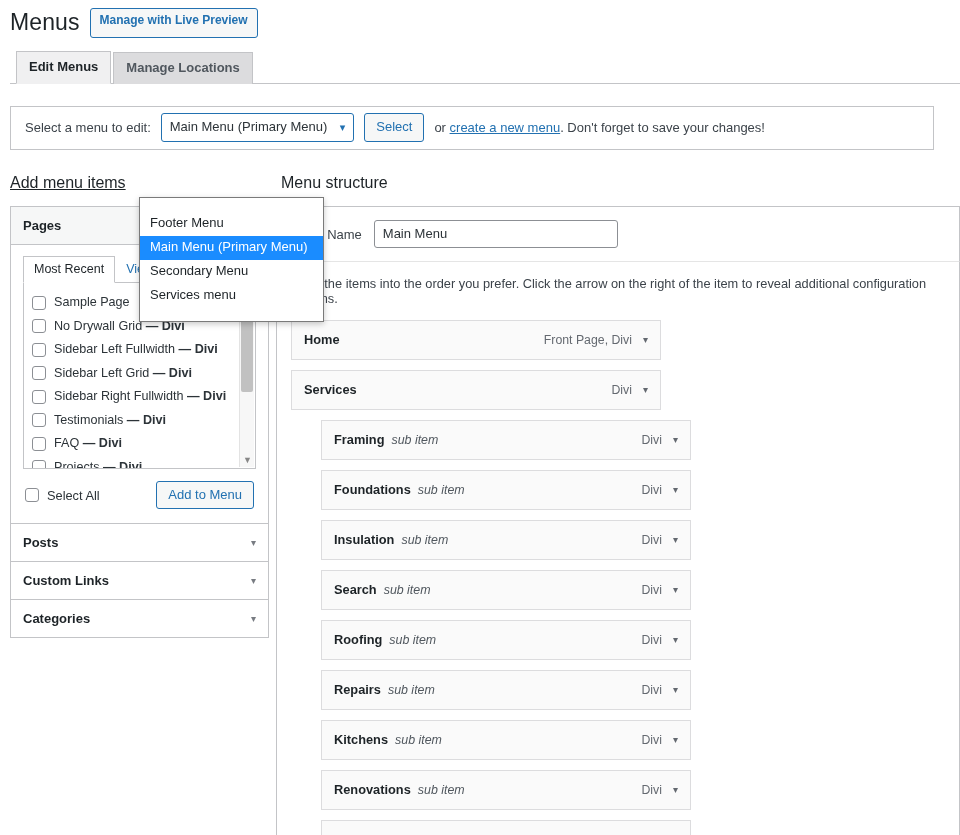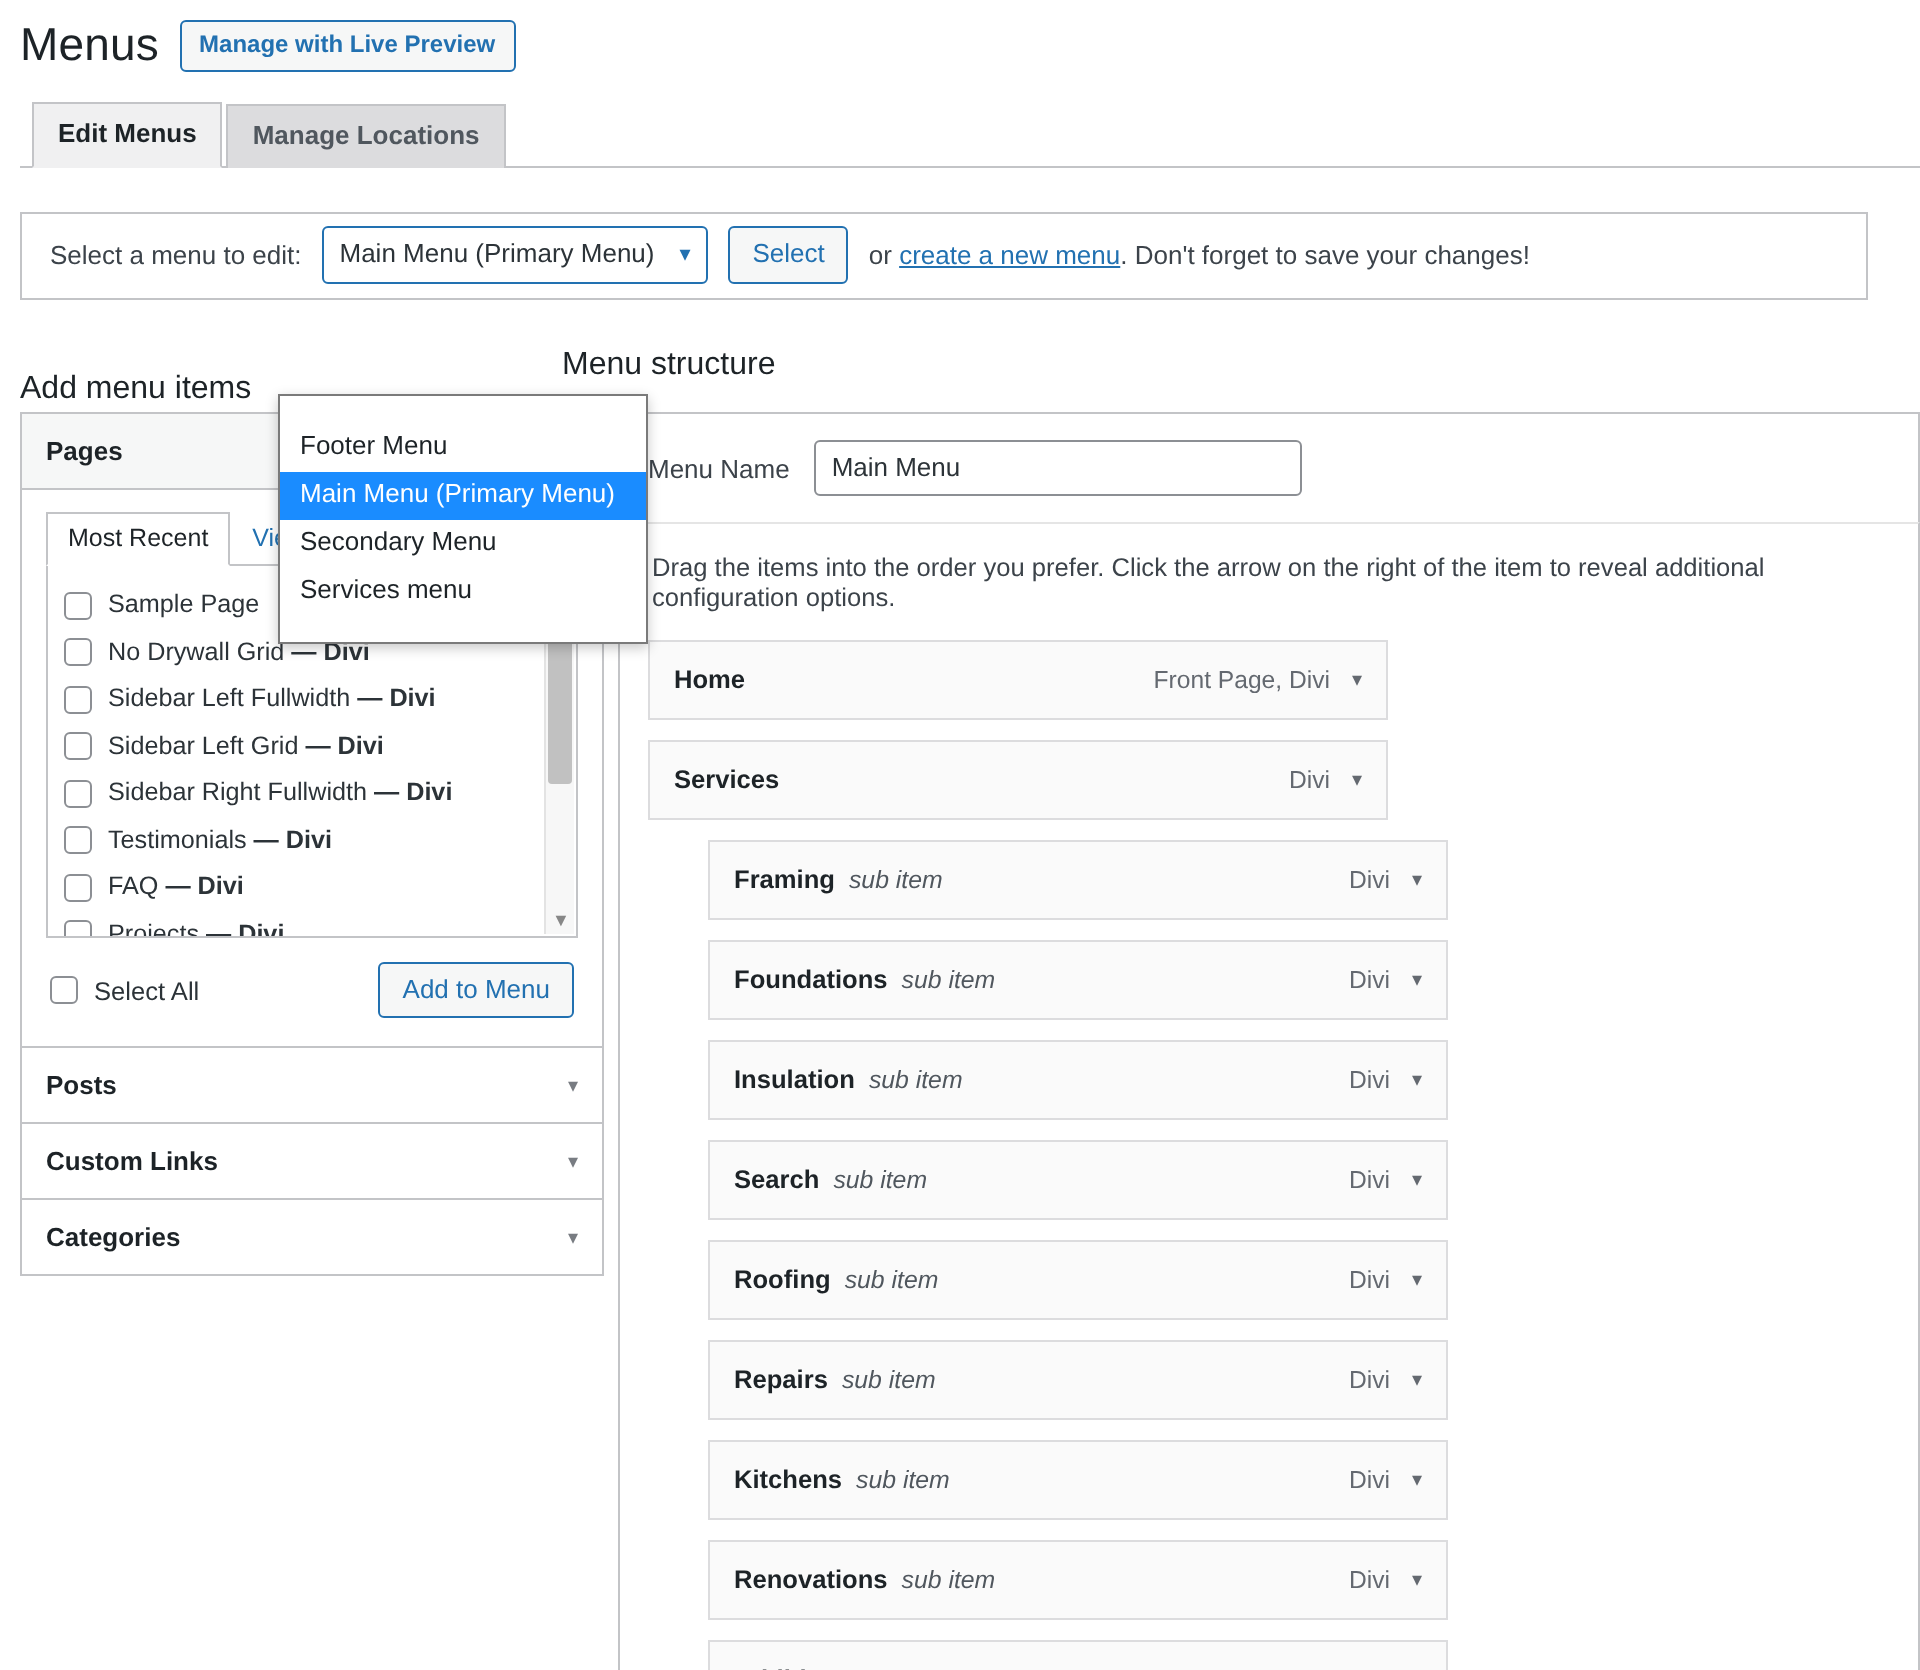--- a/index.html
+++ b/index.html
@@ -9,21 +9,21 @@
     background: #ffffff;
     font-family: "Liberation Sans", sans-serif;
     font-size: 13px;
     color: #3c434a;
     overflow: hidden;
   }
   .page { position: relative; width: 960px; height: 835px; background: #fff; }
 
   
   .header-row {
-    display: flex; align-items: center; gap: 10px;
+    display: flex; gap: 10px;
     padding: 8px 0 0 10px;
   }
   .page-title {
     font-size: 23px; font-weight: 400; color: #1d2327;
     line-height: 1.3; margin: 0; letter-spacing: .1px;
   }
   .live-preview-btn {
     display: inline-block;
     border: 1px solid #2271b1;
     color: #2271b1;
@@ -132,31 +132,31 @@
   
   .col-headings {
     position: relative;
     margin-top: 24px;
   }
   .col-heading {
     position: absolute;
     font-size: 16px; font-weight: 400;
     color: #1d2327;
   }
-  #h-add { left: 10px; top: 12px; }
+  #h-add { left: 10px; top: 0; text-decoration: underline; }
   #h-struct { left: 281px; top: 0; }
 
   
   .columns {
     position: absolute;
     top: 206px; left: 0; right: 0;
     display: flex;
     align-items: flex-start;
   }
-  .col-left { width: 292px; margin-left: 10px; }
+  .col-left { width: 259px; margin-left: 10px; }
   .col-right { flex: 1; margin-left: 7px; margin-right: 0; }
 
   
   .postbox {
     border: 1px solid #c3c4c7;
     background: #fff;
     margin-bottom: -1px;
   }
   .postbox-header {
     display: flex; align-items: center; justify-content: space-between;

